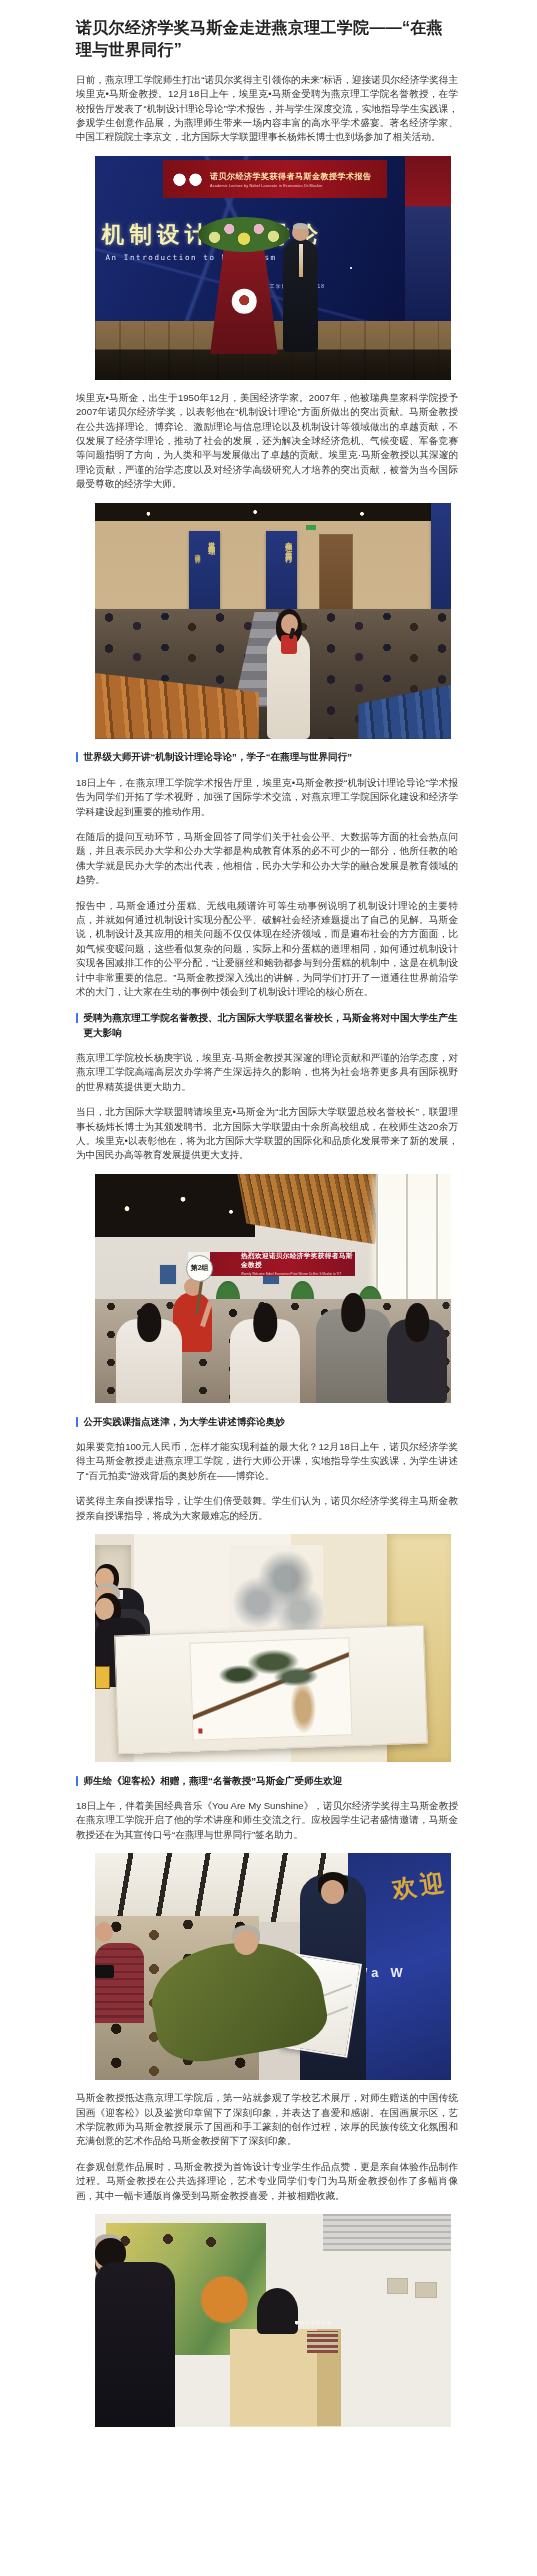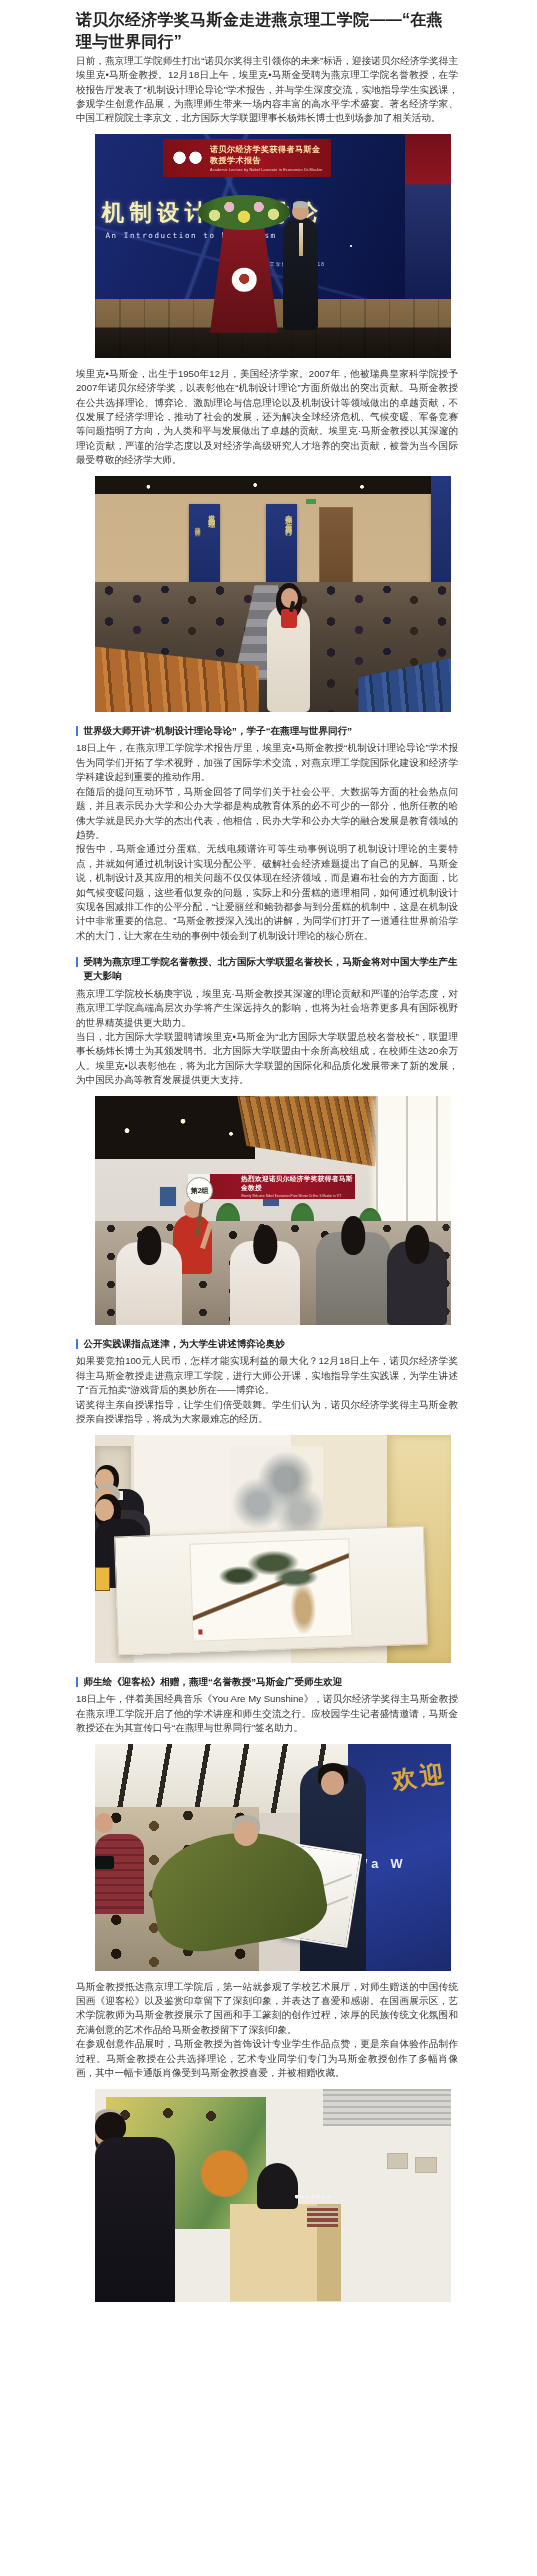--- a/index.html
+++ b/index.html
@@ -2,38 +2,38 @@
 <html style="font-size:8.5px"><head>
 <meta charset="utf-8">
 <style>
   * { box-sizing: border-box; margin: 0; padding: 0; }
   html { background: #fff; }
   body {
     width: 537px; height: 2576px; overflow: hidden;
     background: #fff; position: relative;
     font-family: "Liberation Sans", "DejaVu Sans", sans-serif;
   }
-  .article { width: 382px; margin-left: 76px; padding-top: 9px; }
+  .article { width: 382px; margin-left: 76px; padding-top: 17px; }
 
   
   .title { font-size: 16px; line-height: 22.4px; font-weight: 700; color: #222; letter-spacing: 0.3px; }
   .source-row { display: flex; align-items: center; margin-top: 7.5px; height: 22.4px; }
   .logo { width: 20px; height: 20px; border-radius: 50%; position: relative; flex: 0 0 20px;
     background: radial-gradient(circle at 50% 50%, #fdf6e8 0 3.2px, #f3e3c8 3.2px 4.8px, #e23b30 4.8px 6.4px, #ffffff 6.4px 7.5px, #d42f2a 7.5px 10px);
     box-shadow: 0 0 0 0.5px #eee; }
   .logo::before { content: ''; position: absolute; left: 6.4px; top: 7px; width: 7.5px; height: 4.8px;
     background: #2a4ea0; border-radius: 1.1px; opacity: .85; }
   .logo::after { content: ''; position: absolute; right: -0.5px; top: -0.5px; width: 4.8px; height: 4.8px;
     border-radius: 50%; background: #3ab54a; border: 1.1px solid #fff; }
   .source-meta { margin-left: 5.3px; }
   .source-name { font-size: 8.5px; color: #535353; line-height: 10.7px; }
   .source-time { font-size: 7.5px; color: #aaadb3; line-height: 10px; }
 
   
-  .para { font-size: 9.6px; line-height: 14.4px; color: #333; margin: 0 0; text-align: justify; }
+  .para { font-size: 9.6px; line-height: 14.4px; color: #333; margin: 11px 0; text-align: justify; }
   .sect { display: flex; align-items: flex-start; font-size: 9.6px; line-height: 14.4px; font-weight: 700;
     color: #222; margin: 11.7px 0 3.2px; }
   .bar { flex: 0 0 2.1px; width: 2.1px; height: 10px; background: #3e73f7; margin: 2.1px 5.3px 0 0; border-radius: 0.5px; }
 
   
   .photo { position: relative; width: 356px; margin: 8.5px 7px 8.5px 19px; overflow: hidden;
     background: #ccc; display: block; }
   .photo * { position: absolute; }
 
   
@@ -48,21 +48,21 @@
       radial-gradient(1.1px 1.1px at 224px 48px, #aebdf0 50%, transparent 60%),
       radial-gradient(2.1px 2.1px at 160px 21.3px, #eef2ff 50%, transparent 60%),
       linear-gradient(115deg, #1c2a74 0%, #12205e 45%, #0a1342 100%); }
   .st-screen::after { content: ''; position: absolute; inset: 0; opacity: .25;
     background:
       linear-gradient(64deg, transparent 48%, #7fa0ff 49%, transparent 50%),
       linear-gradient(-70deg, transparent 58%, #7fa0ff 59%, transparent 60%),
       linear-gradient(15deg, transparent 28%, #5f80df 29%, transparent 30%); }
   .st-right { right: 0; top: 0; width: 46px; height: 165px;
     background: linear-gradient(180deg, #73101a 0%, #8e1620 30%, #27336e 31%, #121d52 100%); }
-  .st-banner { left: 68px; top: 4.3px; width: 168px; height: 38px; padding: 5.3px 4.3px 4.3px 47px;
+  .st-banner { left: 68px; top: 4.3px; width: 224px; height: 38px; padding: 5.3px 4.3px 4.3px 47px;
     background: linear-gradient(90deg, #7e0f16, #9e1420 55%, #7e0f16);
     display: flex; flex-direction: column; justify-content: center; position: absolute; }
   .st-logos { left: 8.5px; top: 7.5px; width: 32px; height: 23.5px;
     background: radial-gradient(circle at 7.5px 11.7px, #fff 5.9px, transparent 6.4px),
                 radial-gradient(circle at 23.5px 11.7px, #fff 5.9px, transparent 6.4px); }
   .st-b1 { position: static; color: #ffe8a8; font-size: 8px; font-weight: 700; letter-spacing: 0.5px; }
   .st-b2 { position: static; color: #f3d3c3; font-size: 3.7px; letter-spacing: 0.2px; margin-top: 2.1px; }
   .sl-title { left: 0; right: 75px; top: 63px; text-align: center; color: #f5efb2; font-size: 22.4px;
     font-weight: 700; letter-spacing: 5.3px; text-shadow: 0 0 4.3px rgba(255,255,180,.45); }
   .sl-sub { left: 0; right: 75px; top: 97px; text-align: center; color: #e2e8ff; font-size: 7.5px;

